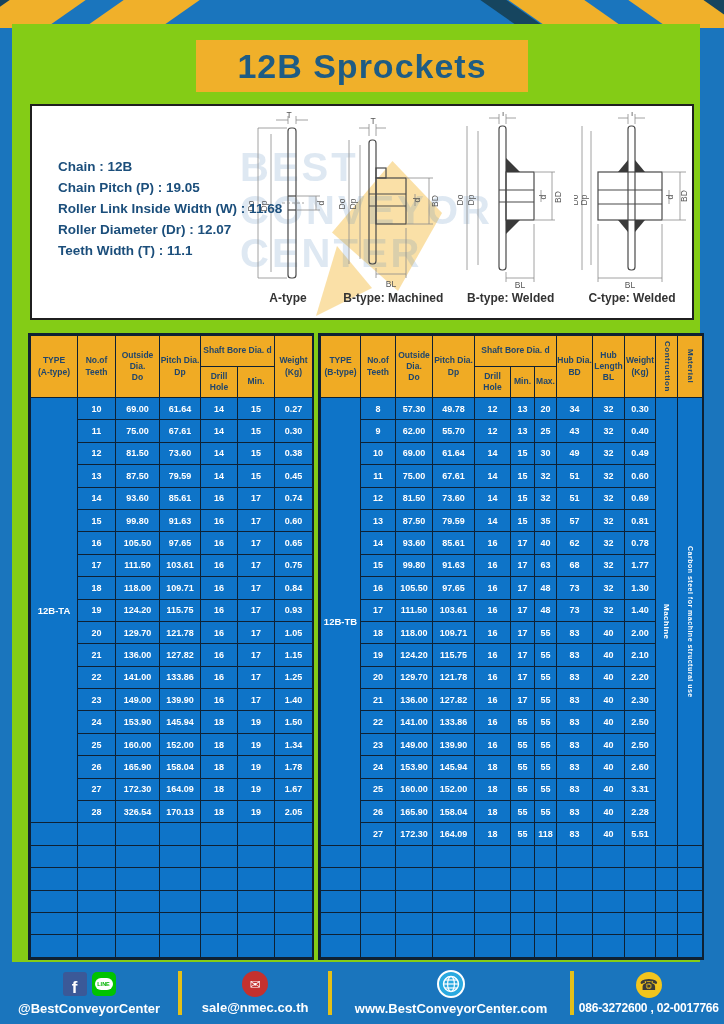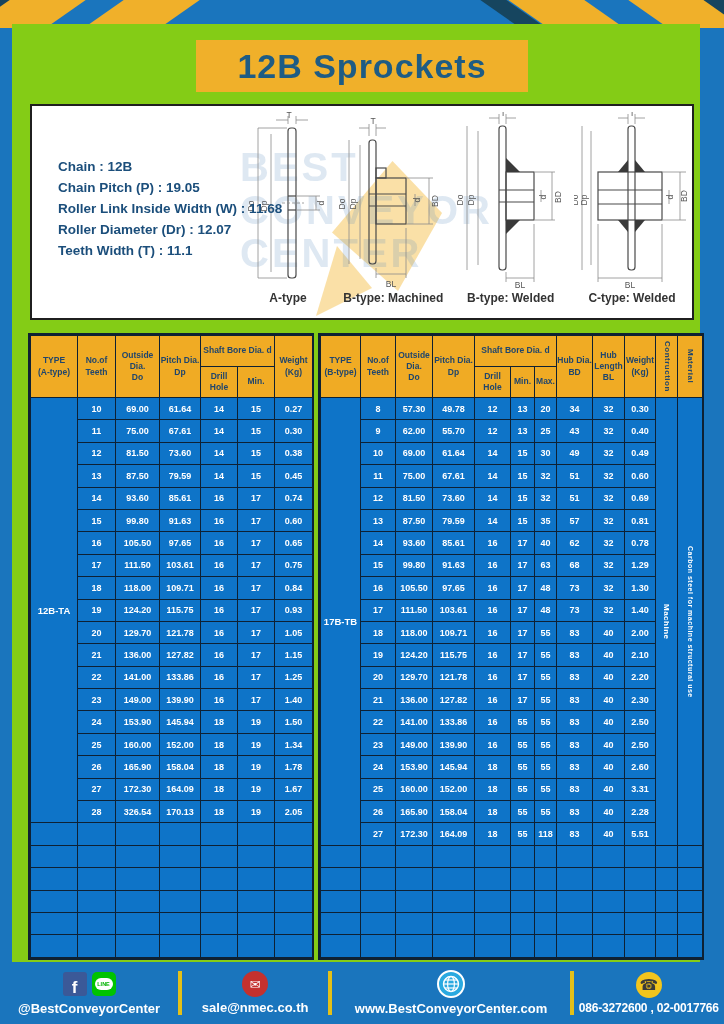--- a/index.html
+++ b/index.html
@@ -510,21 +510,21 @@
             <th rowspan="2" class="vert">Material</th>
           </tr>
           <tr>
             <th>Drill Hole</th>
             <th>Min.</th>
             <th>Max.</th>
           </tr>
         </thead>
         <tbody id="tbodyB">
             <tr>
-              <td class="type-cell" rowspan="20">17B-TB</td>
+              <td class="type-cell" rowspan="20">12B-TB</td>
               <td>8</td>
               <td>57.30</td>
               <td>49.78</td>
               <td>12</td>
               <td>13</td>
               <td>20</td>
               <td>34</td>
               <td>32</td>
               <td>0.30</td>
               <td class="vert con" rowspan="20">Machine</td>
@@ -598,21 +598,21 @@
             </tr>
             <tr>
               <td>15</td>
               <td>99.80</td>
               <td>91.63</td>
               <td>16</td>
               <td>17</td>
               <td>63</td>
               <td>68</td>
               <td>32</td>
-              <td>1.29</td>
+              <td>1.77</td>
             </tr>
             <tr>
               <td>16</td>
               <td>105.50</td>
               <td>97.65</td>
               <td>16</td>
               <td>17</td>
               <td>48</td>
               <td>73</td>
               <td>32</td>

